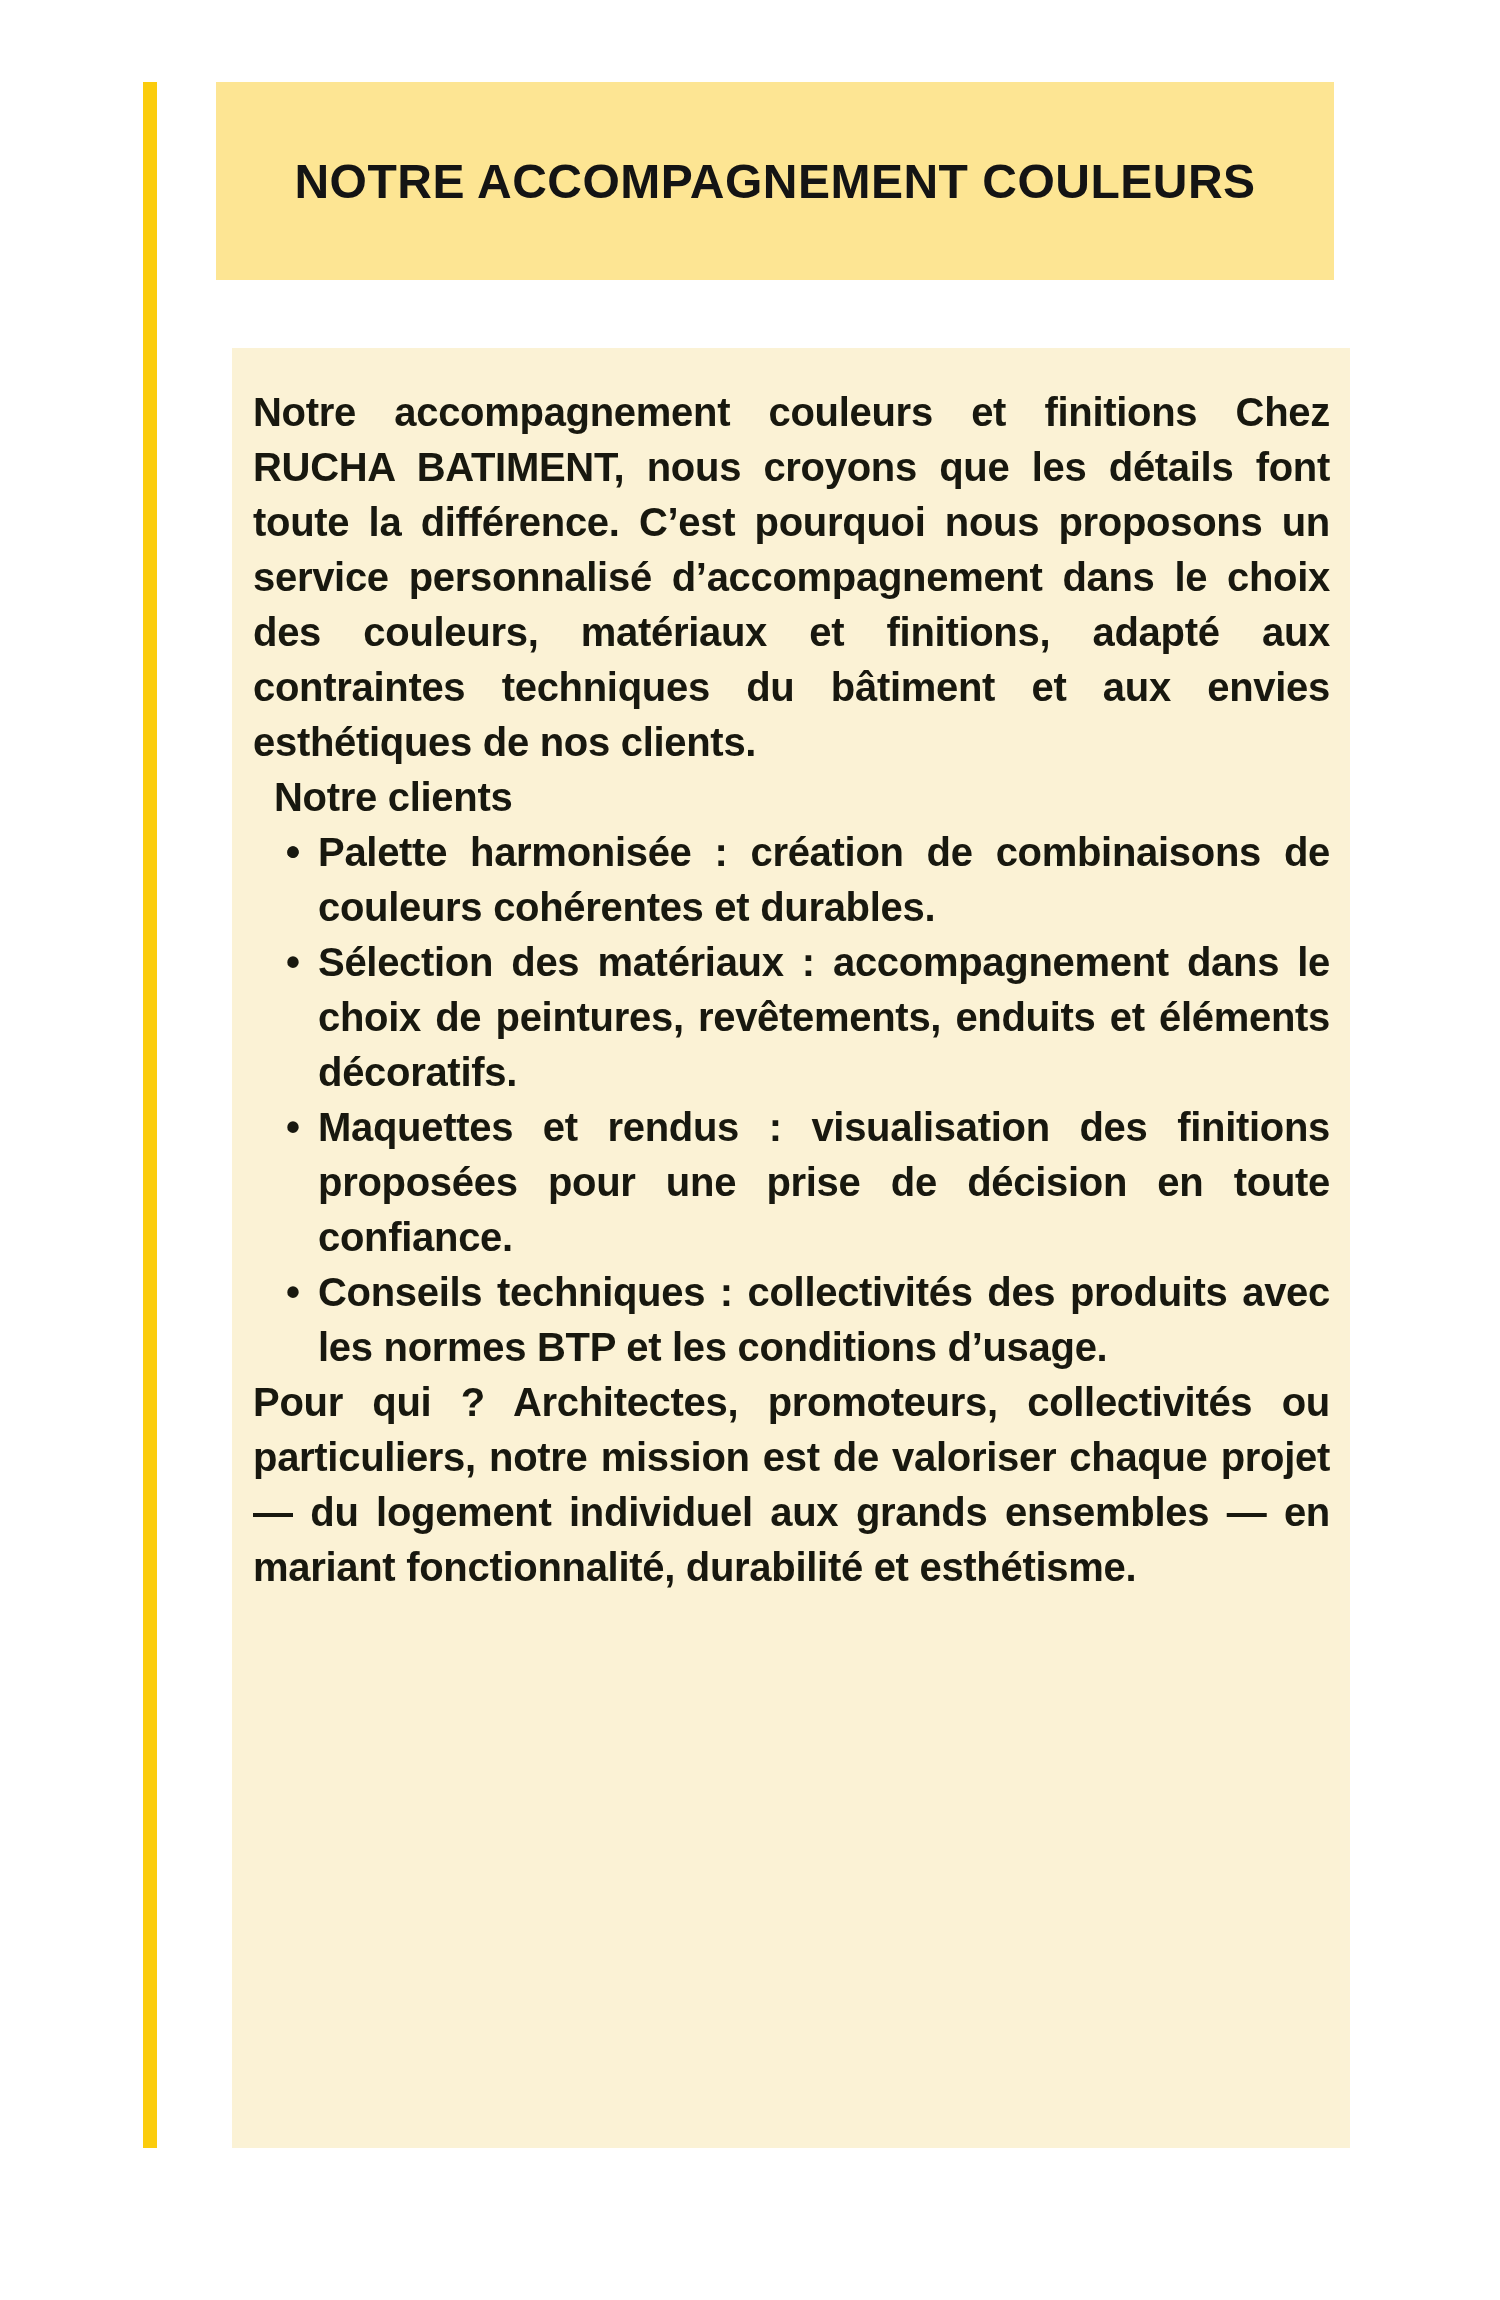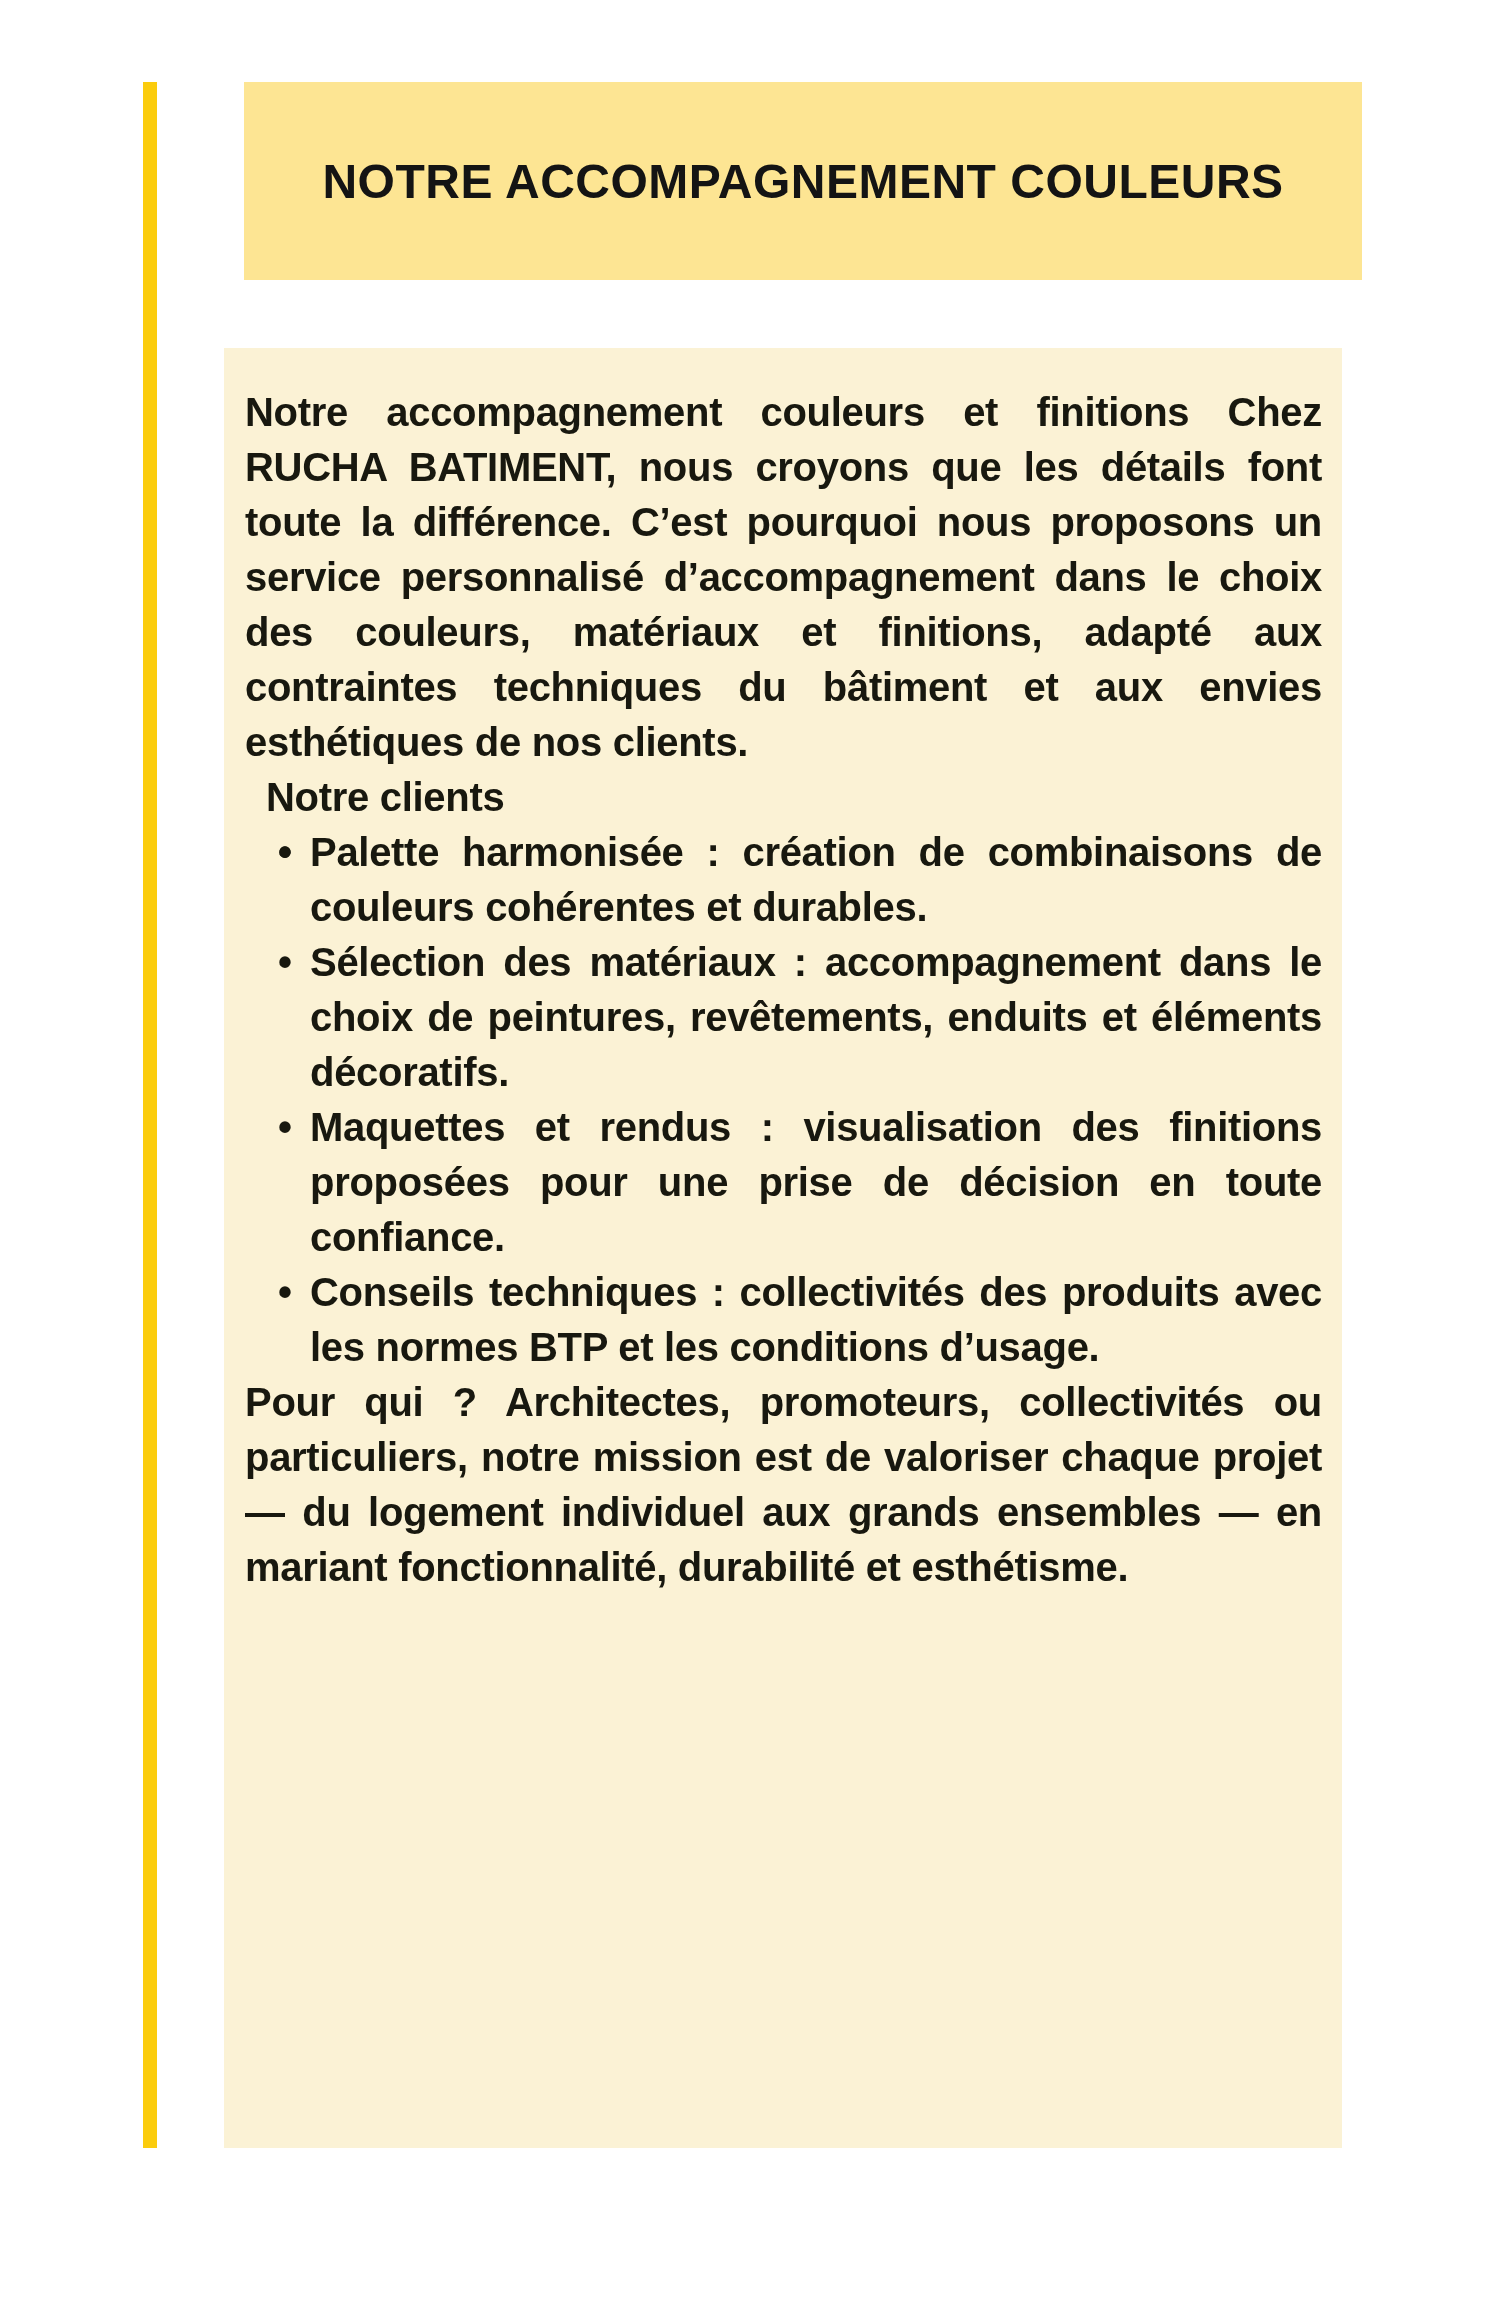--- a/index.html
+++ b/index.html
@@ -23,40 +23,40 @@
   .accent-bar {
     position: absolute;
     left: 143px;
     top: 82px;
     width: 14px;
     height: 2066px;
     background: var(--accent-bar);
   }
   .header-box {
     position: absolute;
-    left: 244px;
+    left: 216px;
     top: 82px;
     width: 1118px;
     height: 198px;
     background: var(--header-bg);
     display: flex;
     align-items: center;
     justify-content: center;
   }
   .header-box h1 {
     margin: 0;
     font-size: 48px;
     font-weight: 700;
     letter-spacing: 0.5px;
     color: #141414;
     white-space: nowrap;
   }
   .content-box {
     position: absolute;
-    left: 224px;
+    left: 232px;
     top: 348px;
     width: 1118px;
     height: 1800px;
     background: var(--content-bg);
     padding: 37px 20px 0 21px;
     font-size: 40px;
     font-weight: 700;
     line-height: 55px;
     letter-spacing: -0.3px;
   }

